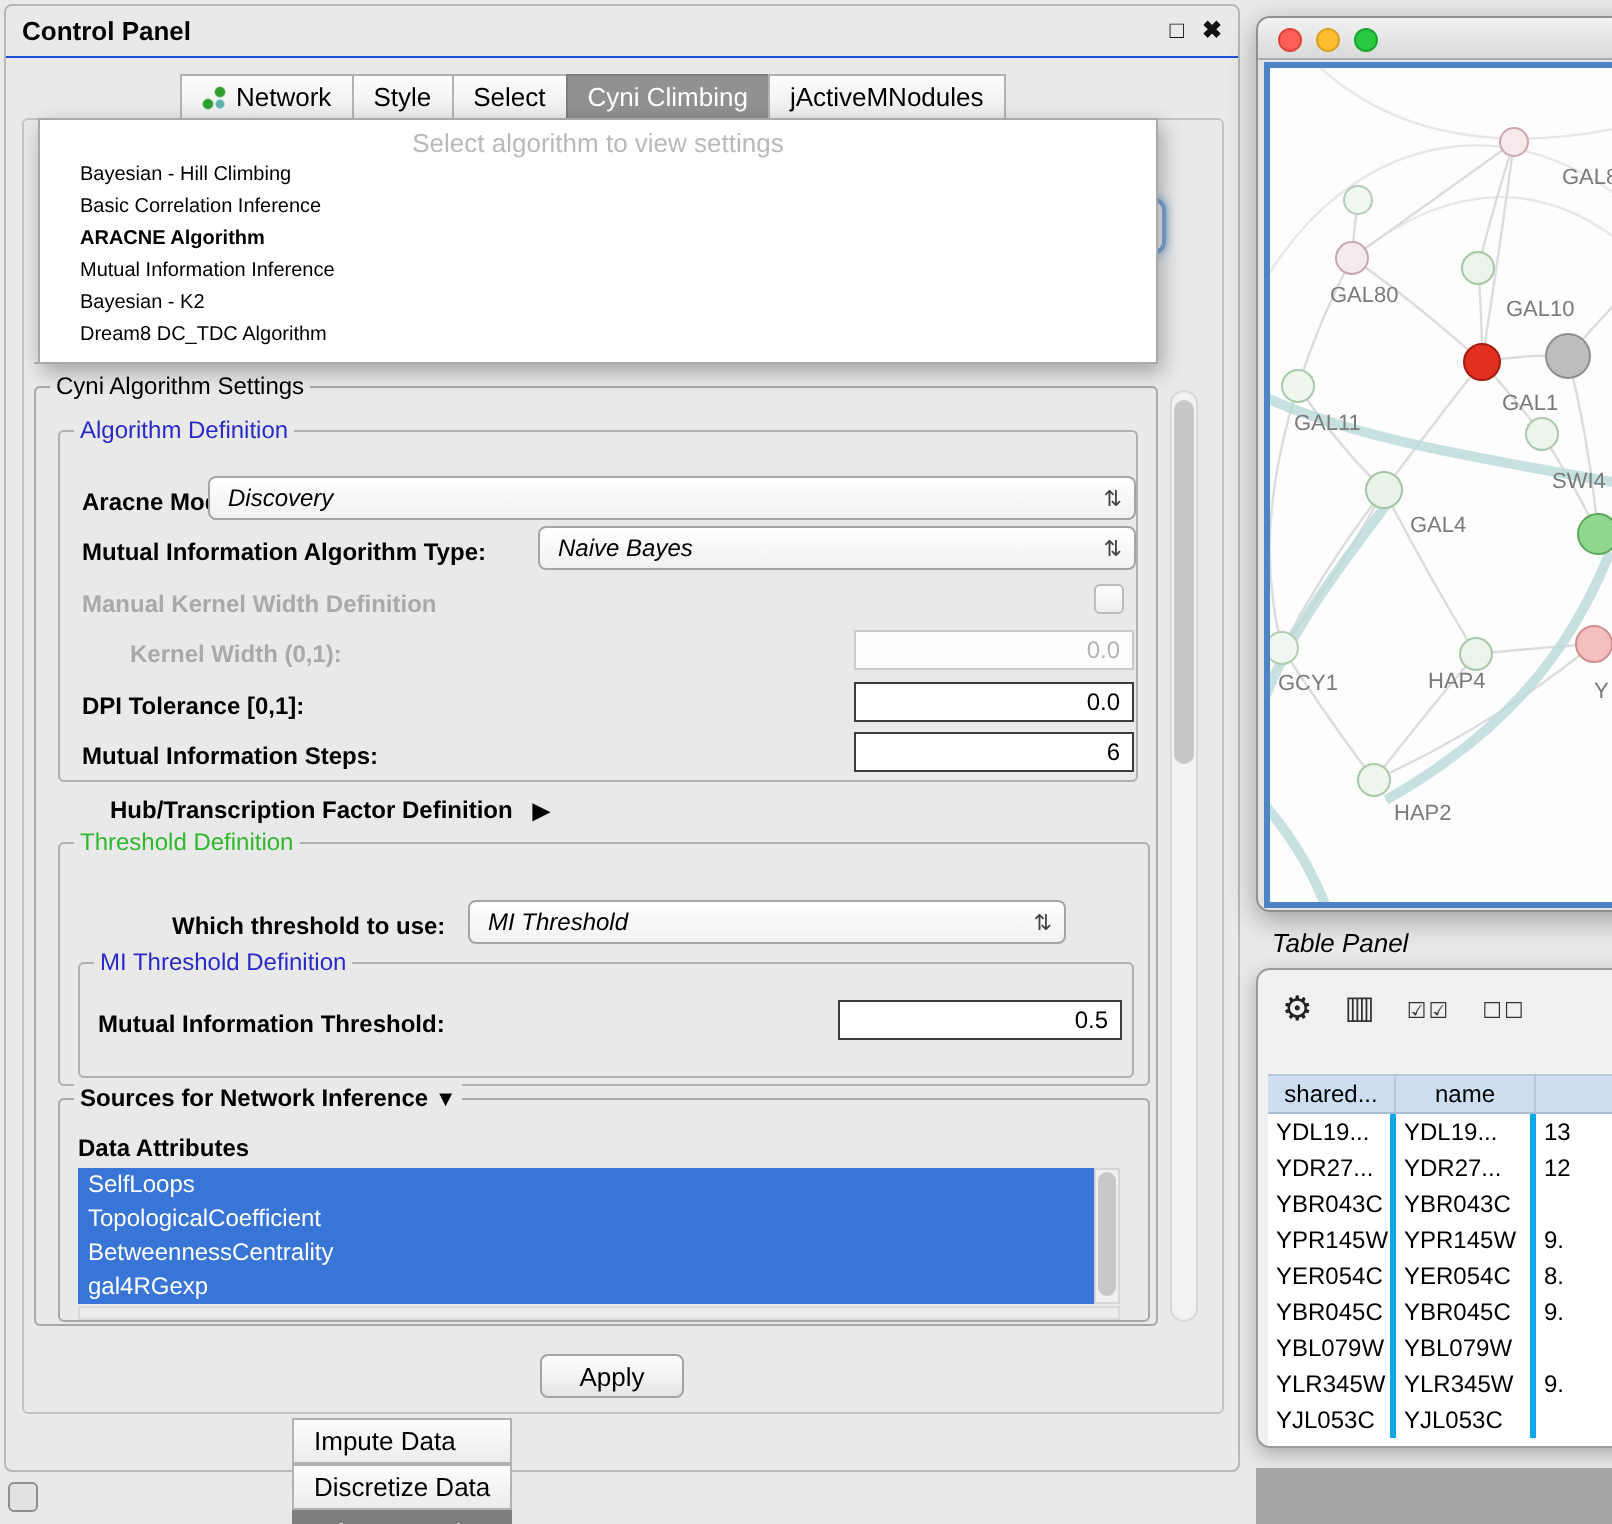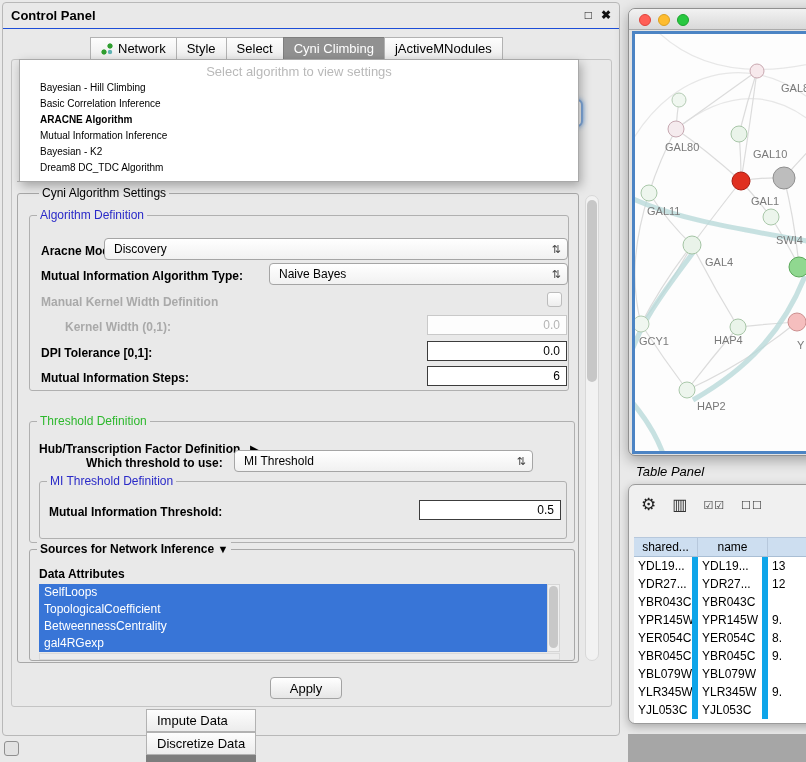--- a/index.html
+++ b/index.html
@@ -44,21 +44,21 @@
   .box { position: absolute; border: 1px solid #a8a8a8; border-radius: 3px; }
   .box-title { position: absolute; font-size: 12px; background: #e9e9e9; padding: 0 3px; z-index: 2; white-space: nowrap; }
   .blue { color: #2a2ac8; } .green { color: #2db82d; } .bold { font-weight: bold; }
 
   .flabel { position: absolute; font-size: 12px; font-weight: bold; white-space: nowrap; }
   .flabel.disabled { color: #a9a9a9; }
 
   .combo { position: absolute; height: 22px; background: linear-gradient(#ffffff, #f1f1f1);
            border: 1px solid #a5a5a5; border-radius: 4px; font-size: 12px;
            display: flex; align-items: center; padding: 0 6px 0 9px; cursor: default; }
-  .combo-text { flex: 1; }
+  .combo-text { flex: 1; font-style: italic; }
   .combo-arrows { font-size: 11px; color: #444; }
 
   .field { position: absolute; height: 20px; border: 1px solid #9a9a9a; background: #fff;
            font-size: 12px; text-align: right; padding: 0 6px; font-family: inherit; }
   .field.dark { border-color: #3c3c3c; }
   .field.disabled { border-color: #c9c9c9; color: #b4b4b4; background: #fdfdfd; }
 
   .checkbox { position: absolute; width: 15px; height: 15px; border: 1px solid #bcbcbc;
               border-radius: 3px; background: linear-gradient(#fff, #ededed); }
 
@@ -104,21 +104,21 @@
   .tp { position: absolute; left: 628px; top: 484px; width: 200px; height: 240px; background: #f0f0f0;
         border: 1px solid #9b9b9b; border-radius: 7px; box-shadow: 0 3px 10px rgba(0,0,0,0.28); overflow: hidden; }
   .tp-toolbar { position: absolute; left: 12px; top: 10px; display: flex; gap: 16px; align-items: center; height: 20px; }
   .icon-gear { font-size: 17px; line-height: 18px; color: #222; }
   .icon-columns { font-size: 16px; line-height: 16px; color: #333; }
   .icon-checks { font-size: 11px; letter-spacing: 1px; color: #333; white-space: nowrap; }
   .tbl { position: absolute; left: 5px; top: 52px; width: 195px; height: 186px; background: #fff; }
   .tbl-header { display: flex; height: 20px; background: #cddef0; border-top: 1px solid #b7c8dc; border-bottom: 1px solid #a9bed4; }
   .tbl-hcell { font-size: 12px; line-height: 18px; text-align: center; border-right: 1px solid #b7c8dc; overflow: hidden; white-space: nowrap; }
   .tbl-row { display: flex; height: 18px; }
-  .tbl-cell { font-size: 12px; line-height: 18px; padding-left: 4px; border-right: 6px solid #0ea5e9; overflow: hidden; white-space: nowrap; }
+  .tbl-cell { font-size: 12px; line-height: 18px; padding-left: 4px; border-right: 3px solid #0ea5e9; overflow: hidden; white-space: nowrap; }
   .c0 { width: 64px; } .c1 { width: 70px; } .c2 { width: 61px; border-right: none !important; }
 
   .bottom-band { position: absolute; left: 628px; top: 734px; width: 178px; height: 28px; background: #a6a6a6; }
   .mini-icon { position: absolute; left: 4px; top: 741px; width: 15px; height: 15px;
                border: 1px solid #8f8f8f; border-radius: 3px; background: #e2e2e2; }
 </style>
 </head>
 <body>
 
 <div id="root">
@@ -161,21 +161,21 @@
           <div class="algo-option">Bayesian - Hill Climbing</div>
           <div class="algo-option">Basic Correlation Inference</div>
           <div class="algo-option selected">ARACNE Algorithm</div>
           <div class="algo-option">Mutual Information Inference</div>
           <div class="algo-option">Bayesian - K2</div>
           <div class="algo-option">Dream8 DC_TDC Algorithm</div>
         </div>
     </div>
 
     <div class="box" style="left:14px; top:190px; width:562px; height:470px;"></div>
-    <span class="box-title" style="left:36px; top:183px;">Cyni Algorithm Settings</span>
+    <span class="box-title" style="left:22px; top:183px;">Cyni Algorithm Settings</span>
 
     <div class="box" style="left:26px; top:212px; width:540px; height:176px; border-color:#b0b0b0;"></div>
     <span class="box-title blue" style="left:34px; top:205px;">Algorithm Definition</span>
 
     <div class="flabel" style="left:38px; top:241px;">Aracne Mode:</div>
     <div class="combo" style="left:101px; top:235px; width:464px;">
       <span class="combo-text">Discovery</span>
       <span class="combo-arrows">⇅</span>
     </div>
 
@@ -190,21 +190,21 @@
 
     <div class="flabel disabled" style="left:38px; top:317px;padding-left:24px;">Kernel Width (0,1):</div>
     <input class="field disabled" style="left: 424px; top: 312px; width: 140px;" readonly="" value="0.0">
 
     <div class="flabel" style="left:38px; top:343px;">DPI Tolerance [0,1]:</div>
     <input class="field dark" style="left: 424px; top: 338px; width: 140px;" readonly="" value="0.0">
 
     <div class="flabel" style="left:38px; top:368px;">Mutual Information Steps:</div>
     <input class="field dark" style="left: 424px; top: 363px; width: 140px;" readonly="" value="6">
 
-    <div class="hub-row" style="left:36px; top:395px;margin-top:44px;">
+    <div class="hub-row" style="left:52px; top:395px;">
       <span>Hub/Transcription Factor Definition</span>
       <span class="tri">▶</span>
     </div>
 
     <div class="box" style="left:26px; top:418px; width:546px; height:122px; border-color:#b0b0b0;"></div>
     <span class="box-title green" style="left:34px; top:411px;">Threshold Definition</span>
 
     <div class="flabel" style="left:83px; top:453px;">Which threshold to use:</div>
     <div class="combo" style="left:231px; top:447px; width:299px;">
       <span class="combo-text">MI Threshold</span>

